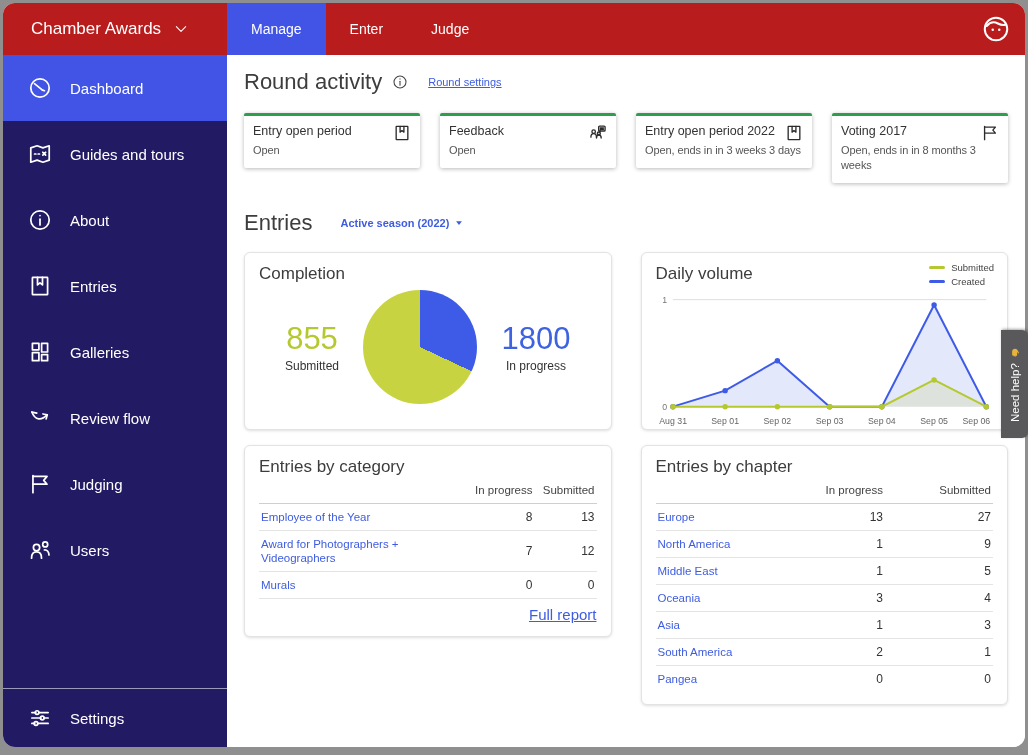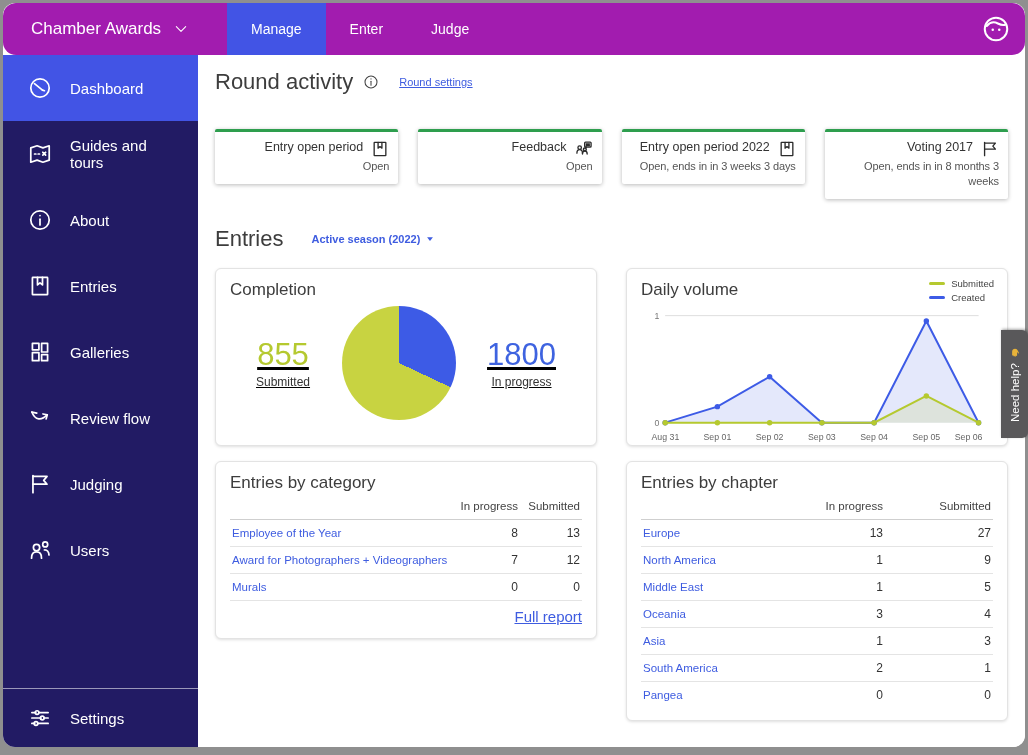--- a/index.html
+++ b/index.html
@@ -2,62 +2,62 @@
 <html><head>
 <meta charset="utf-8">
 <style>
   * { margin:0; padding:0; box-sizing:border-box; }
   html,body { width:1028px; height:755px; }
   body { font-family:"Liberation Sans","DejaVu Sans",sans-serif; background:#8f8f8f; }
   .screen { position:relative; width:1028px; height:755px; background:#8f8f8f; overflow:hidden; }
   .window { position:absolute; left:3px; top:3px; width:1022px; height:744px; background:#fff;
             border-radius:12px; overflow:hidden; display:flex; flex-direction:column; }
   
-  .topbar { flex:0 0 52px; background:#a21caf; display:flex; align-items:stretch;border-radius:13px; }
+  .topbar { flex:0 0 52px; background:#b91c1c; display:flex; align-items:stretch; }
   .brand { width:224px; display:flex; align-items:center; gap:12px; padding:0 0 0 28px; color:#fff;
            font-size:17px; cursor:pointer; }
   .brand .icon { width:16px; height:16px; color:#fff; }
   .top-tab { display:flex; align-items:center; padding:8px 24px; color:#fff; font-size:14px; cursor:pointer; }
   .top-tab.active { background:#4254e5; }
   .avatar { margin-left:auto; display:flex; align-items:center; padding-right:14px; color:#fff; cursor:pointer; }
   .avatar .icon { width:30px; height:30px; }
   
   .body-row { flex:1; display:flex; min-height:0; }
-  .sidebar { width:195px; background:#221b64; color:#fff; display:flex; flex-direction:column; flex-shrink:0; }
+  .sidebar { width:224px; background:#221b64; color:#fff; display:flex; flex-direction:column; flex-shrink:0; }
   .side-item { height:66px; display:flex; align-items:center; gap:17px; padding:0 24px; font-size:15px; cursor:pointer; }
   .side-item.active { background:#4254e5; }
   .side-item .icon { width:26px; height:26px; flex-shrink:0; }
   .sidebar-bottom { margin-top:auto; border-top:1px solid rgba(255,255,255,.55); }
   .sidebar-bottom .side-item { height:58px; }
   .main { flex:1; background:#fff; padding:14px 17px 0 17px; position:relative; overflow:hidden; }
   
   .section-head { display:flex; align-items:center; gap:10px; }
   .section-head h1 { font-size:22px; font-weight:400; color:#3d3d3d; }
   .info-btn { width:16px; height:16px; color:#444; cursor:pointer; }
   a.text-link { color:#3e5ce0; font-size:11px; text-decoration:underline; cursor:pointer; margin-left:10px; }
   .season { display:flex; align-items:center; gap:5px; color:#3e5ce0; font-size:11px; font-weight:bold;
             cursor:pointer; margin-left:18px; text-decoration:none; }
   .season .icon { width:10px; height:10px; }
   
-  .activity-cards { display:grid; grid-template-columns:repeat(4,1fr); gap:20px; margin-top:34px; align-items:start;text-align:right; }
+  .activity-cards { display:grid; grid-template-columns:repeat(4,1fr); gap:20px; margin-top:18px; align-items:start; }
   .activity-card { background:#fff; border-top:3px solid #2e9e4e; border-radius:2px;
                    box-shadow:0 1px 4px rgba(0,0,0,.28); padding:8px 9px 10px; min-height:55px; position:relative; }
   .ac-title { font-size:12.5px; color:#333; padding-right:26px; }
   .ac-status { font-size:11px; color:#555; margin-top:5px; line-height:1.35; letter-spacing:-0.1px; }
   .ac-icon { position:absolute; top:7px; right:8px; width:20px; height:20px; color:#2b2b2b; }
   
   .entries-head { margin-top:27px; }
   .dash-grid { display:grid; grid-template-columns:1fr 1fr; gap:15px 29px; margin-top:16px; align-items:start; }
   .panel { background:#fff; border:1px solid #e3e3e3; border-radius:6px; box-shadow:0 1px 3px rgba(0,0,0,.13);
            padding:11px 14px 12px; }
   .panel h2 { font-size:17px; font-weight:400; color:#3d3d3d; }
   .completion-panel, .volume-panel { height:178px; }
   
   .comp-body { display:flex; align-items:center; justify-content:space-between; padding:6px 26px 0; }
-  .stat { text-align:center;text-decoration:underline; }
+  .stat { text-align:center; }
   .stat .num { font-size:31px; font-weight:400; }
   .stat .num.green { color:#b5c92f; }
   .stat .num.blue { color:#3e63e0; }
   .stat .stat-label { font-size:12px; color:#333; margin-top:2px; }
   .pie { width:114px; height:114px; border-radius:50%; }
   
   .volume-panel { position:relative; }
   .legend { position:absolute; top:9px; right:13px; display:flex; flex-direction:column; gap:3px; }
   .legend-row { display:flex; align-items:center; gap:6px; }
   .legend-swatch { width:16px; height:3px; border-radius:2px; display:inline-block; }

